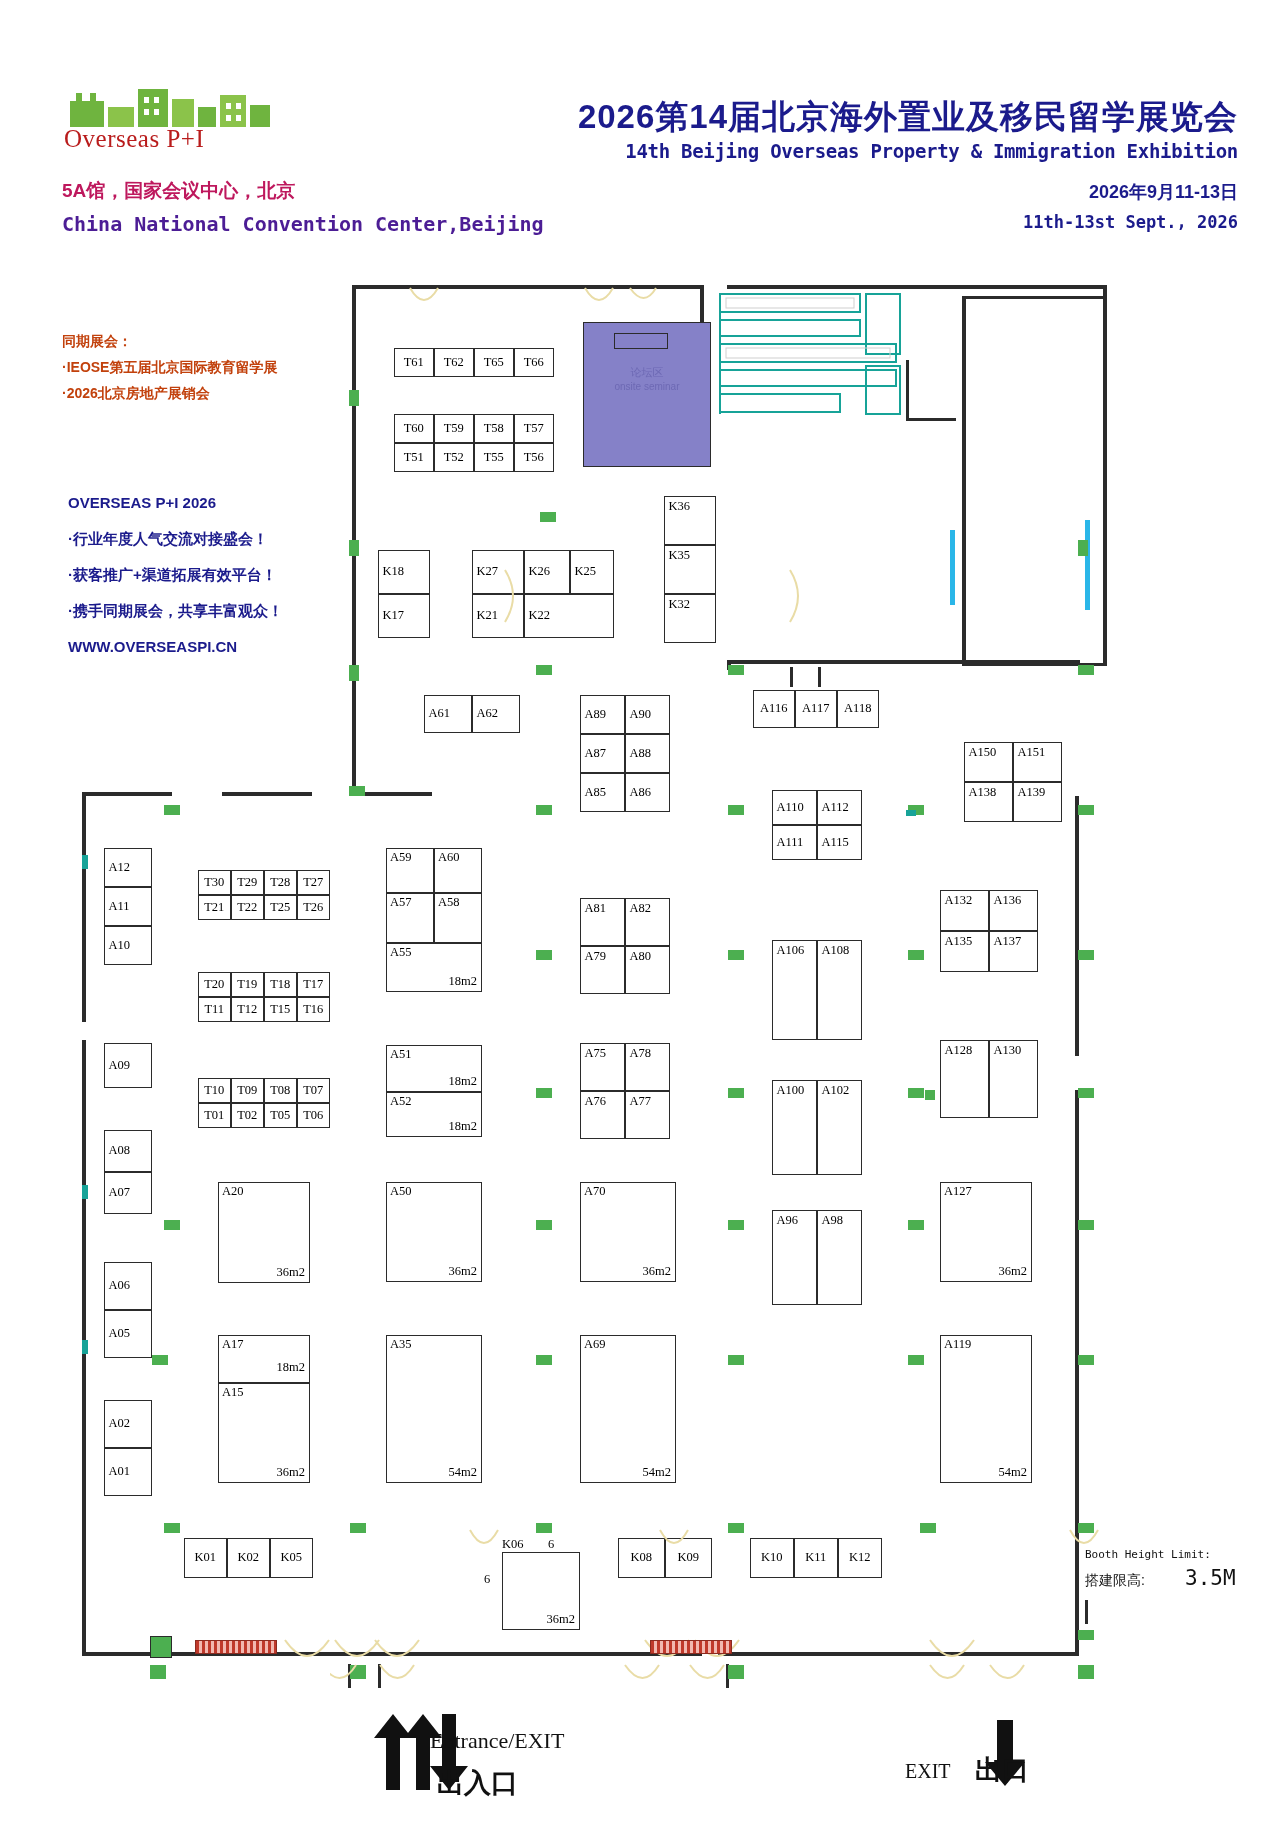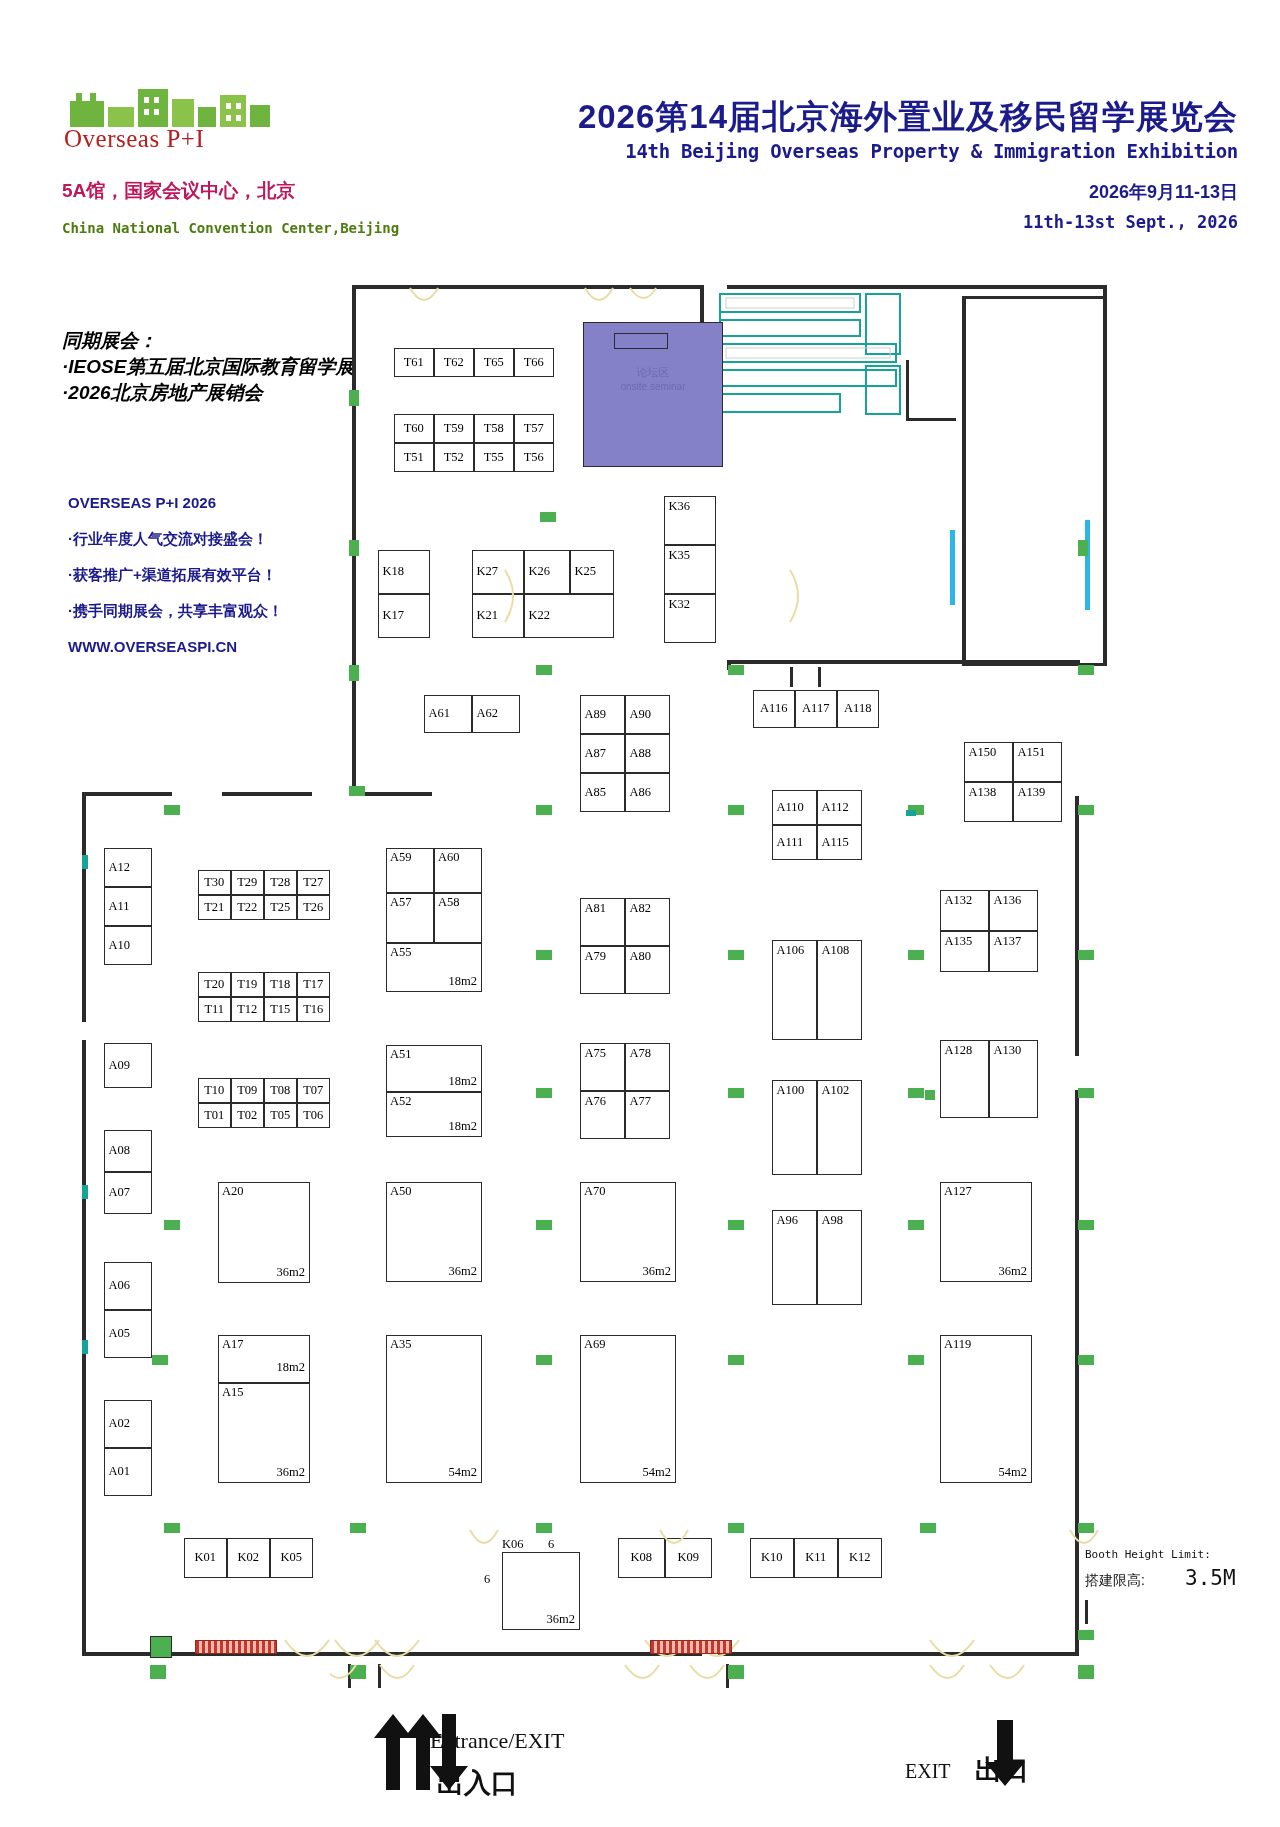--- a/index.html
+++ b/index.html
@@ -6,26 +6,26 @@
   body{width:1280px;height:1827px;position:relative;font-family:"Liberation Sans",sans-serif;color:#1a1a7a;overflow:hidden;}
   .root{position:absolute;left:0;top:0;width:1280px;height:1827px;}
 
   
   .logo{position:absolute;left:62px;top:78px;width:215px;height:75px;}
   .logo .bld{position:absolute;bottom:26px;left:0;width:100%;height:40px;}
   .logo .txt{position:absolute;bottom:0;left:2px;font-family:"Liberation Serif",serif;font-size:25px;color:#b91c1c;letter-spacing:.5px;}
   .title-cn{position:absolute;right:42px;top:95px;width:760px;text-align:right;font-size:33px;font-weight:bold;color:#1b1b8c;letter-spacing:1px;}
   .title-en{position:absolute;right:42px;top:140px;width:760px;text-align:right;font-size:19px;font-weight:bold;color:#1b1b8c;font-family:"DejaVu Sans Mono",monospace;letter-spacing:-0.3px;}
   .venue-cn{position:absolute;left:62px;top:178px;font-size:19px;font-weight:bold;color:#be185d;}
-  .venue-en{position:absolute;left:62px;top:220px;font-size:14px;font-weight:bold;color:#4d7c0f;font-family:"DejaVu Sans Mono",monospace;}
+  .venue-en{position:absolute;left:62px;top:212px;font-size:20px;font-weight:bold;color:#4c1d95;font-family:"DejaVu Sans Mono",monospace;}
   .date-cn{position:absolute;right:42px;top:180px;width:520px;text-align:right;font-size:18px;font-weight:bold;color:#1b1b8c;}
   .date-en{position:absolute;right:42px;top:212px;width:520px;text-align:right;font-size:17px;font-weight:bold;color:#1b1b8c;font-family:"DejaVu Sans Mono",monospace;}
 
   
-  .info{position:absolute;left:62px;top:328px;width:300px;font-size:19px;font-weight:bold;color:#000000;line-height:26px;font-style:italic;}
+  .info{position:absolute;left:62px;top:328px;width:300px;font-size:14px;font-weight:bold;color:#c2410c;line-height:26px;}
   .info2{position:absolute;left:68px;top:485px;width:300px;font-size:15px;font-weight:bold;color:#1b1b8c;line-height:36px;}
 
   
   .wall{position:absolute;background:#2b2b2b;}
   .booth{position:absolute;border:1px solid #2b2b2b;box-sizing:border-box;background:#fff;}
   .booth span.lbl{position:absolute;left:3px;top:1px;font-size:12.5px;color:#000;font-family:"Liberation Serif",serif;}
   .booth span.area{position:absolute;right:4px;bottom:2px;font-size:12.5px;color:#000;font-family:"Liberation Serif",serif;}
   .booth span.area2{position:absolute;right:4px;top:24px;font-size:12.5px;color:#000;font-family:"Liberation Serif",serif;}
   .grid{position:absolute;display:grid;}
   .grid > div{border:1px solid #2b2b2b;box-sizing:border-box;margin:-0.5px 0 0 -0.5px;display:flex;align-items:center;justify-content:center;font-size:12.5px;font-family:"Liberation Serif",serif;color:#000;background:#fff;}
@@ -140,21 +140,21 @@
       <rect x="10" y="8" width="128" height="10"></rect>
       <rect x="10" y="58" width="164" height="10"></rect>
     </g>
   </svg>
   <div class="wall" style="left:906px;top:360px;width:3px;height:60px;"></div>
   <div class="wall" style="left:906px;top:418px;width:50px;height:3px;"></div>
 
   <div class="cyan" style="left:950px;top:530px;width:5px;height:75px;"></div>
   <div class="cyan" style="left:1085px;top:520px;width:5px;height:90px;"></div>
 
-  <div class="seminar" style="left:583px;top:322px;width:140px;height:145px;">
+  <div class="seminar" style="left:583px;top:322px;width:128px;height:145px;">
     <div class="inner"></div>
     <div class="t1">论坛区</div>
     <div class="t2">onsite seminar</div>
   </div>
 
   <div class="grid" style="left:394px;top:348px;grid-template-columns:repeat(4,40px);grid-auto-rows:29px;">
     <div>T61</div>
     <div>T62</div>
     <div>T65</div>
     <div>T66</div>

